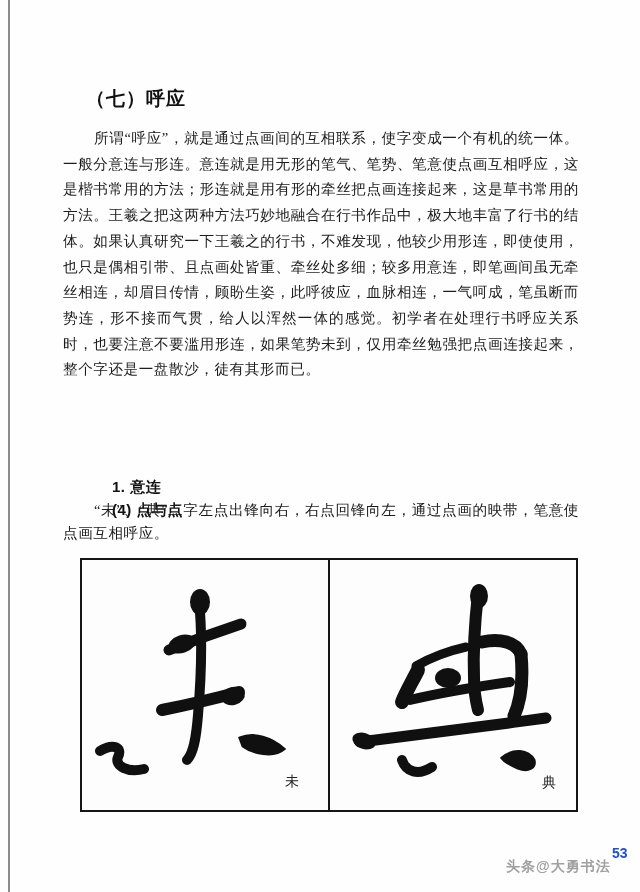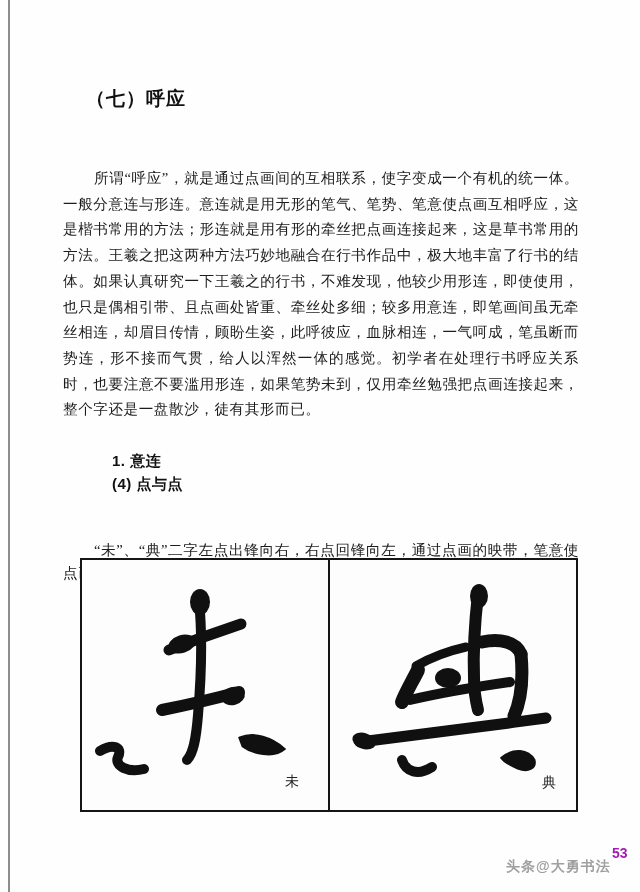--- a/index.html
+++ b/index.html
@@ -20,29 +20,29 @@
     position: absolute; left: 86px; top: 86px;
     font-family: "Liberation Sans", sans-serif;
     font-weight: bold; font-size: 19px; letter-spacing: 1px;
     color: #111;
   }
   .body-par {
     position: absolute; left: 63px; width: 516px;
     font-size: 14.6px; letter-spacing: 0.55px;
     text-align: justify; text-justify: inter-ideograph;
     color: #1c1c1c;
-    margin-top: 40px;
   }
   .intro { top: 126px; line-height: 25.7px; text-indent: 31px; }
   .sub-par { top: 499px; line-height: 23px; text-indent: 31px; }
   .sec-head {
     position: absolute; left: 112px;
     font-family: "Liberation Sans", sans-serif;
     font-weight: bold; font-size: 15px; color: #111;
     letter-spacing: 0.5px;
+    margin-top: 26px;
   }
   .sec-head-1 { top: 452px; }
   .sec-head-2 { top: 475px; }
   .figure-box {
     position: absolute; left: 80px; top: 558px;
     width: 494px; height: 250px;
     border: 2px solid #151515;
     display: flex; background: #fdfdfd;
   }
   .panel { position: relative; width: 50%; height: 100%; }
@@ -50,21 +50,21 @@
   .panel svg { position: absolute; left: 0; top: 0; width: 100%; height: 100%; }
   .panel-label {
     position: absolute; font-size: 14px; color: #222;
     font-family: "Liberation Serif", serif;
   }
   .label-left  { right: 29px; bottom: 19px; }
   .label-right { right: 20px; bottom: 18px; }
   .page-number {
     position: absolute; left: 612px; top: 845px;
     font-family: "Liberation Sans", sans-serif;
-    font-weight: bold; font-size: 14px; color: #a21caf;
+    font-weight: bold; font-size: 14px; color: #1d4ed8;
     z-index: 3;
   }
   .watermark {
     position: absolute; left: 506px; top: 858px;
     font-family: "Liberation Sans", sans-serif;
     font-weight: bold; font-size: 14px; letter-spacing: 1px;
     color: #a0a0a0;
     text-shadow: 1px 1px 0 #ffffff;
     z-index: 2;
   }

